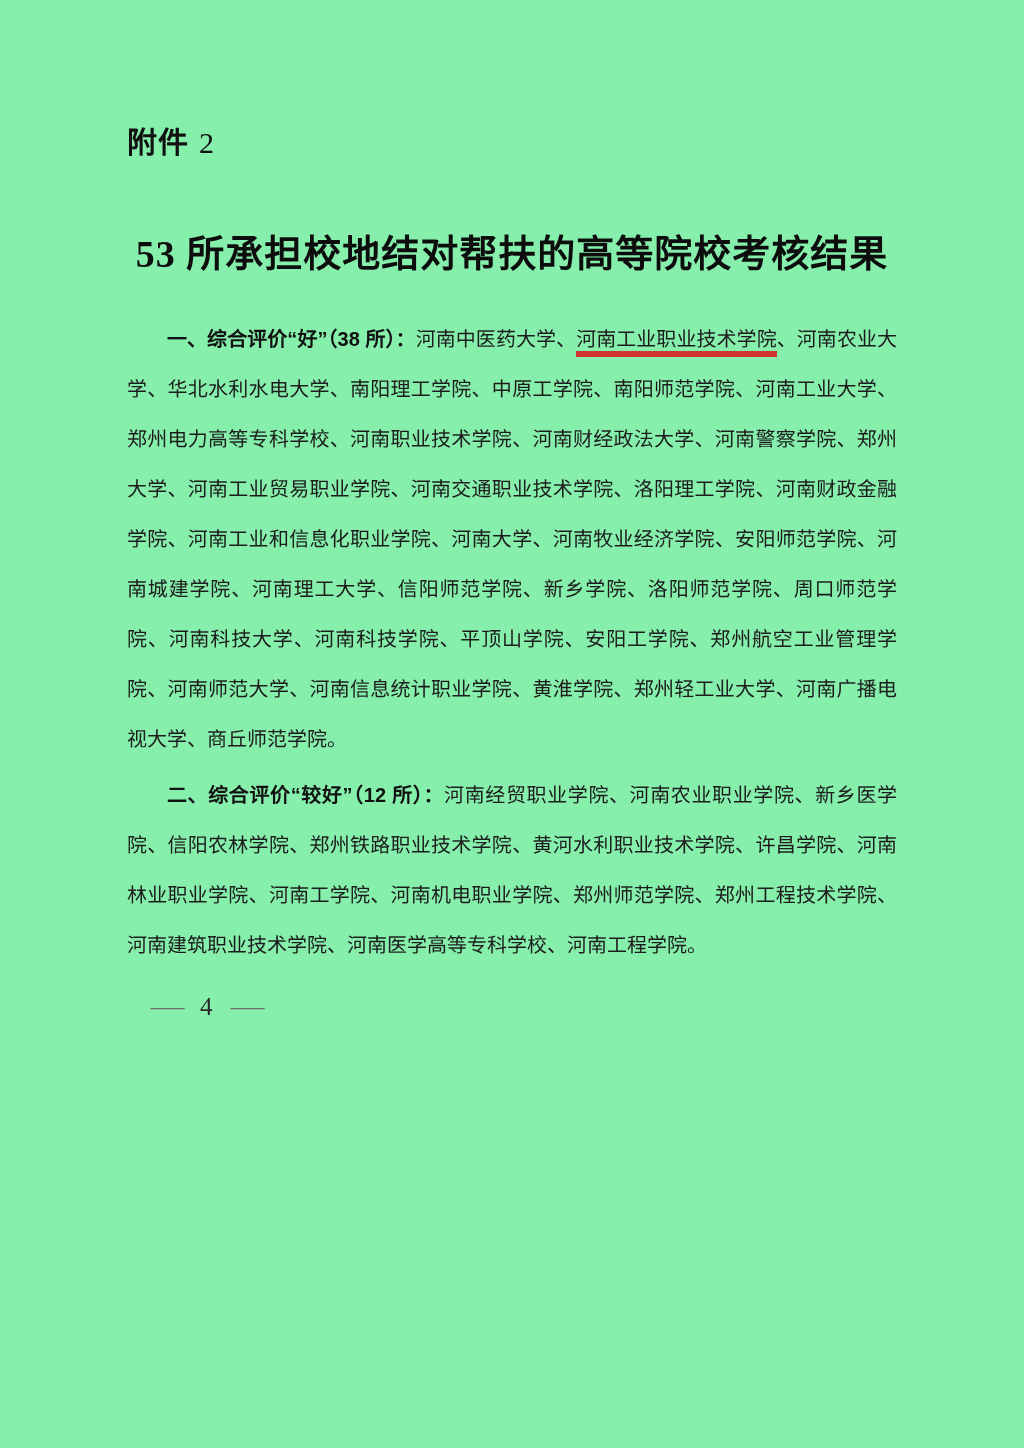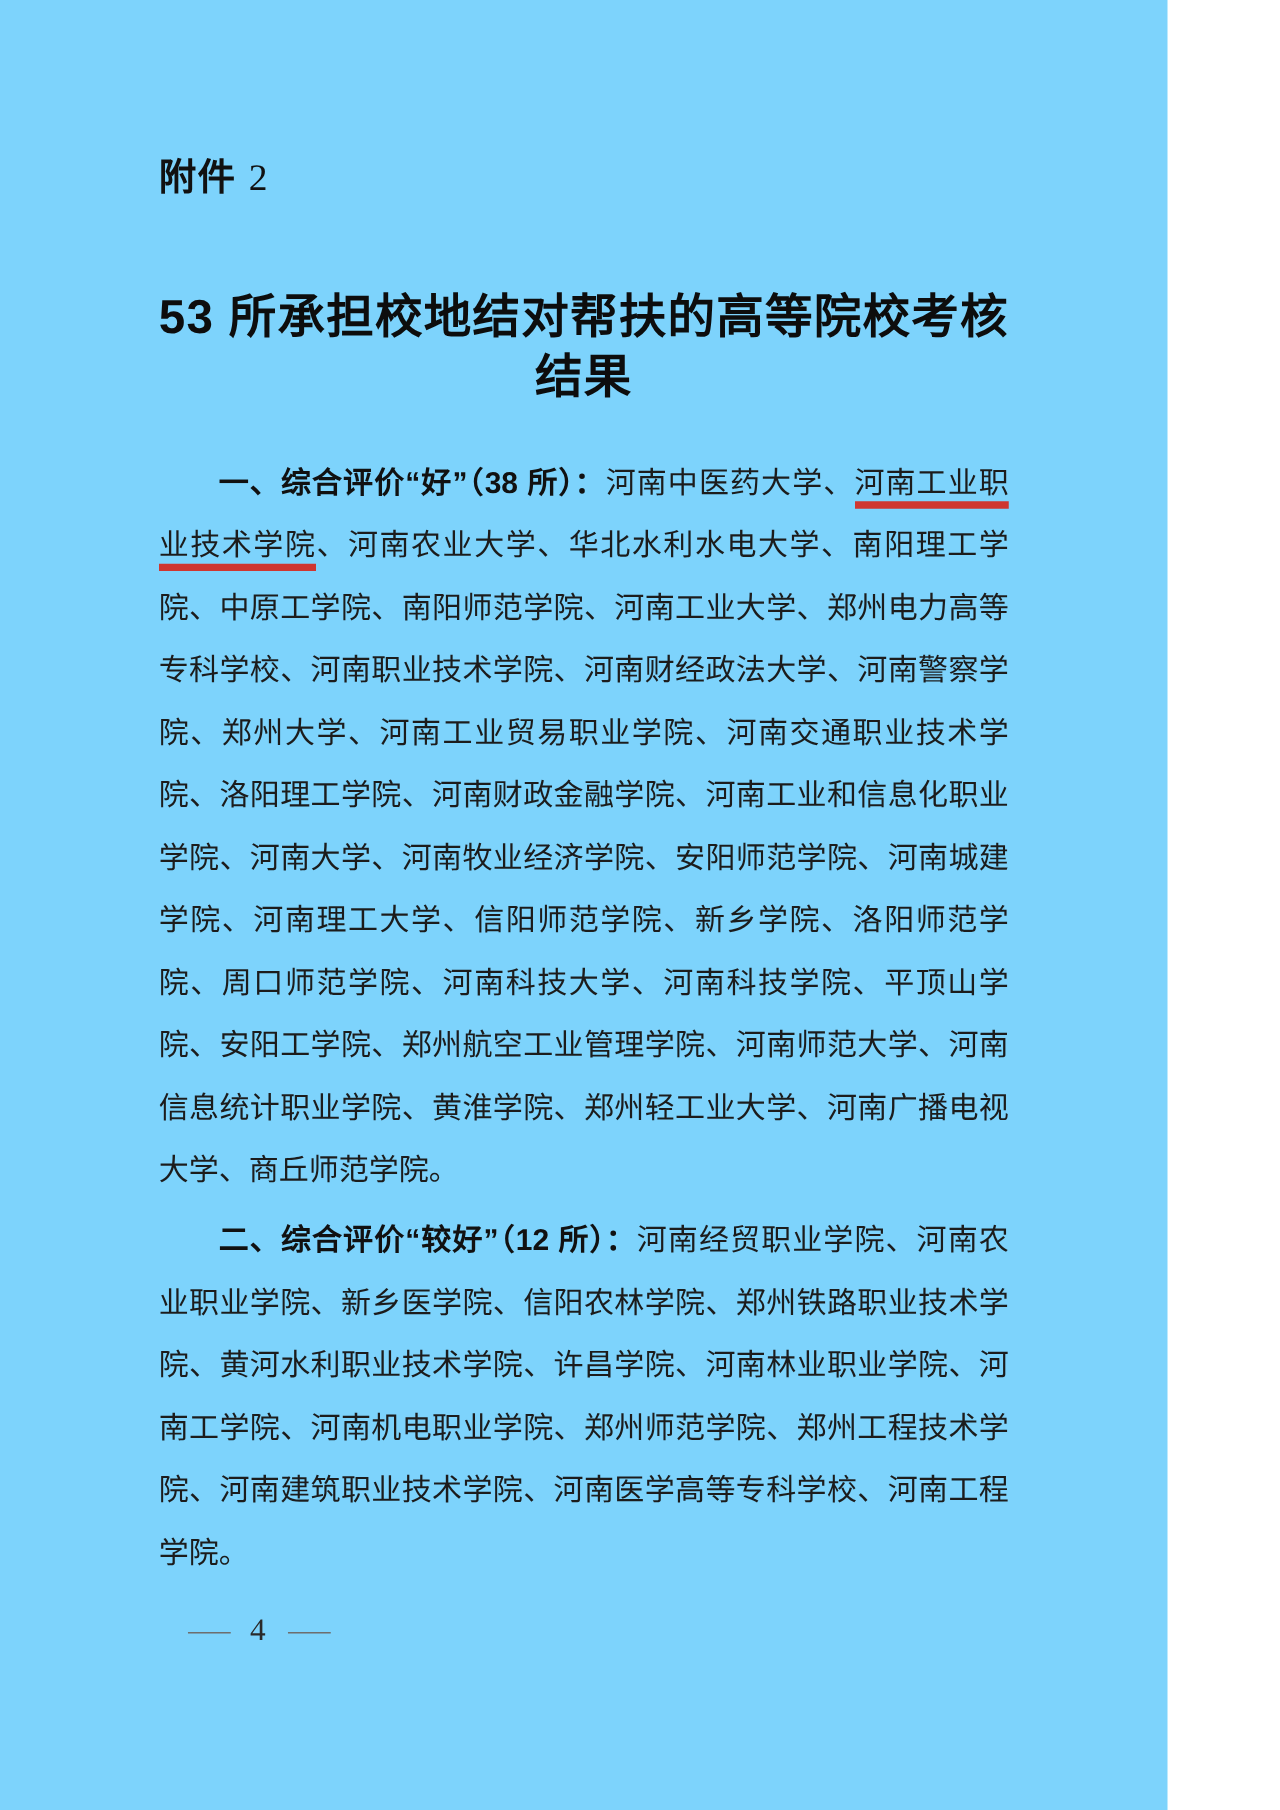--- a/index.html
+++ b/index.html
@@ -3,23 +3,23 @@
 <meta charset="utf-8">
 <style>
   * { margin: 0; padding: 0; box-sizing: border-box; }
 
   html, body {
     background: #ffffff;
   }
 
   .page {
     position: relative;
-    width: 934px;
+    width: 1024px;
     height: 1448px;
-    background: #7dd3fc;
+    background: #86efac;
     overflow: hidden;
     font-family: "Liberation Serif", "DejaVu Serif", serif;
     color: #1c1c1c;
   }
 
   .content {
     padding: 126px 127px 0 127px;
   }
 
   
@@ -41,26 +41,26 @@
 
   
   .doc-title {
     margin-top: 70px;
     text-align: center;
     font-size: 38px;
     line-height: 48px;
     font-weight: 700;
     letter-spacing: 1px;
     color: #0d0d0d;
-    font-family: Liberation Sans, sans-serif;
+    font-family: Liberation Serif, serif;
   }
 
   
   .para {
-    font-size: 24px;
+    font-size: 20px;
     line-height: 50px;
     text-align: justify;
     text-indent: 2em;
     color: #1c1c1c;
     letter-spacing: 0;
   }
   .para-1 { margin-top: 36px; }
   .para-2 { margin-top: 6px; }
 
   .lead {

